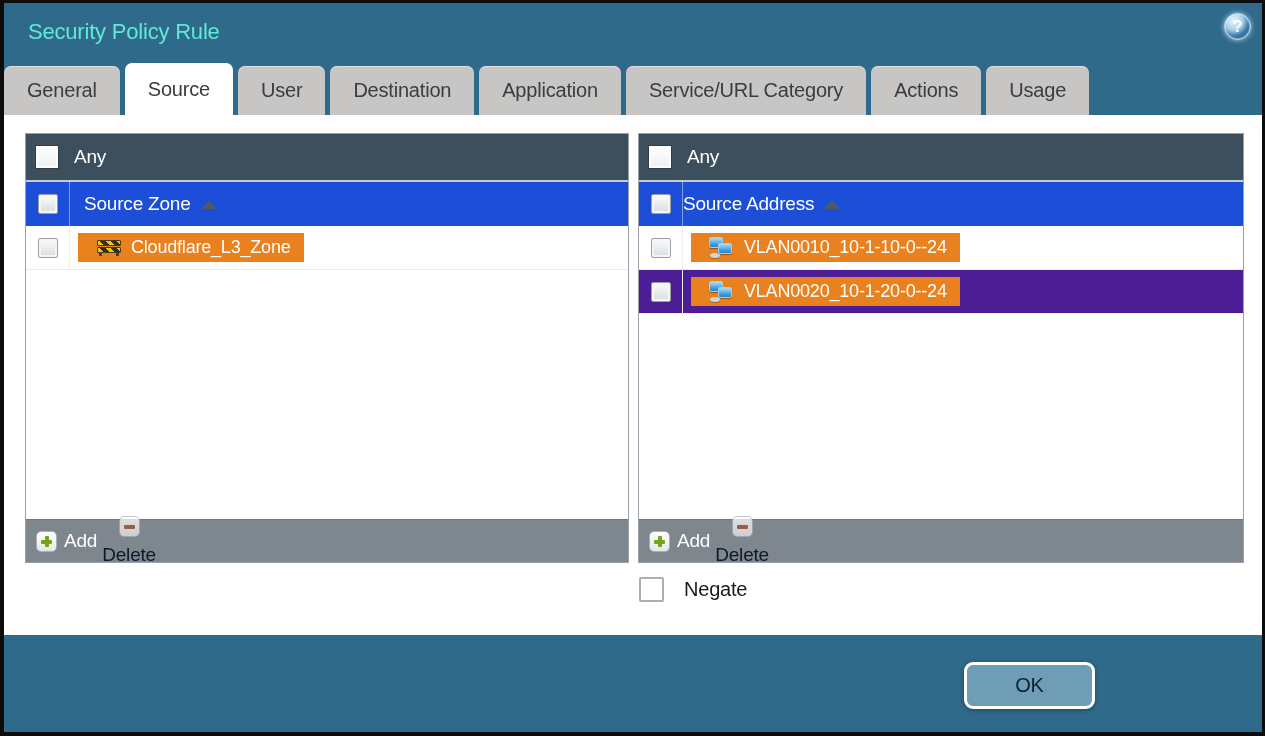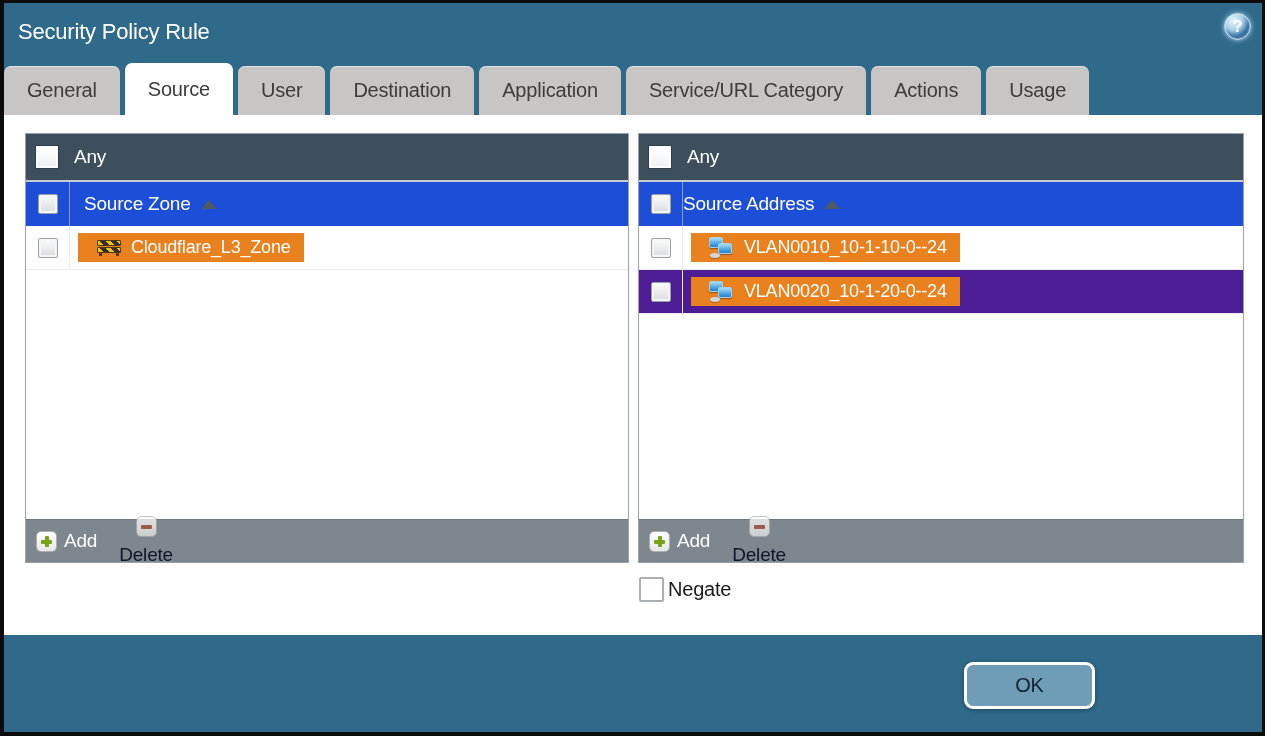--- a/index.html
+++ b/index.html
@@ -11,22 +11,22 @@
   }
   .window {
     position:relative; width:1265px; height:736px;
     border-style:solid; border-color:#0c0c0c;
     border-width:3px 3px 6px 4px;
     background:#2f6a8a;
   }
   
   .titlebar { position:relative; height:59px; background:#2f6a8a; }
   .titlebar .title {
-    position:absolute; left:14px; top:16px;
-    color:#ffffff; font-size:22px; font-weight:400;
+    position:absolute; left:24px; top:16px;
+    color:#5eead4; font-size:22px; font-weight:400;
   }
   .help-icon {
     position:absolute; right:11px; top:10px; width:27px; height:27px;
     border-radius:50%;
     background: radial-gradient(circle at 35% 28%, #eaf7ff 0%, #a7cfe9 38%, #3a76a8 62%, #1d4f86 100%);
     box-shadow: 0 0 5px rgba(190,228,250,.9), inset 0 0 2px rgba(255,255,255,.9);
     border:1px solid #cfe8f7;
     color:#fff; font-size:16px; font-weight:bold;
     display:flex; align-items:center; justify-content:center;
     cursor:pointer;
@@ -123,21 +123,21 @@
   }
   .addr-icon .mon.back { left:0; top:0; }
   .addr-icon .mon.front { left:9px; top:6px; }
   .addr-icon .base {
     position:absolute; left:1px; bottom:0; width:10px; height:5px;
     border-radius:50%; background:#cfd6dc; box-shadow:0 1px 0 rgba(0,0,0,.25);
   }
   
   .panel-footer {
     height:43px; background:#7e868e; flex:0 0 auto;
-    display:flex; align-items:center; gap:22px; padding-left:10px;
+    display:flex; align-items:center; gap:5px; padding-left:10px;
     border-top:1px solid #6e767e;
   }
   .tool-btn { display:flex; align-items:center; gap:7px; font-size:19px; cursor:pointer; }
   .tool-btn .glyph-box {
     position:relative; width:21px; height:21px; border-radius:5px;
     background:linear-gradient(#ffffff, #e6e6e6);
     border:1px solid #aab0b5;
   }
   .tool-btn.add { color:#fff; }
   .tool-btn.add .glyph-box::before, .tool-btn.add .glyph-box::after {
@@ -147,21 +147,21 @@
   .tool-btn.add .glyph-box::after  { left:8px; top:4px; width:4px; height:11px; }
   .tool-btn.delete { color:#0f172a; cursor:default;flex-direction:column; }
   .tool-btn.delete .glyph-box { opacity:.75; }
   .tool-btn.delete .glyph-box::before {
     content:""; position:absolute; left:4px; top:8px; width:11px; height:4px;
     background:#a84e31; border-radius:1px;
   }
   
   .negate-row {
     position:absolute; left:635px; top:462px;
-    display:flex; align-items:center; gap:4px;
+    display:flex; align-items:center; gap:20px;
   }
   .cb-negate {
     width:25px; height:25px; background:#fff;
     border:2px solid #a9afb4; border-radius:2px;
   }
   .negate-label { font-size:20px; color:#1a1a1a; }
   
   .bottombar { position:relative; height:97px; background:#2f6a8a; }
   .btn {
     position:absolute; top:27px; height:47px;

